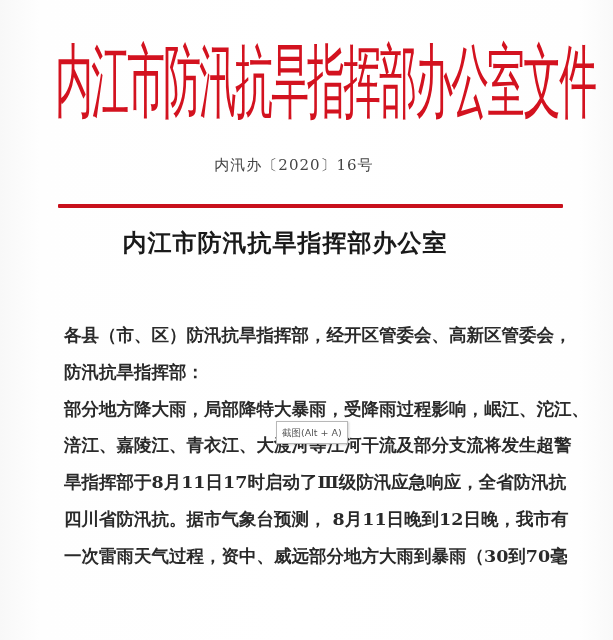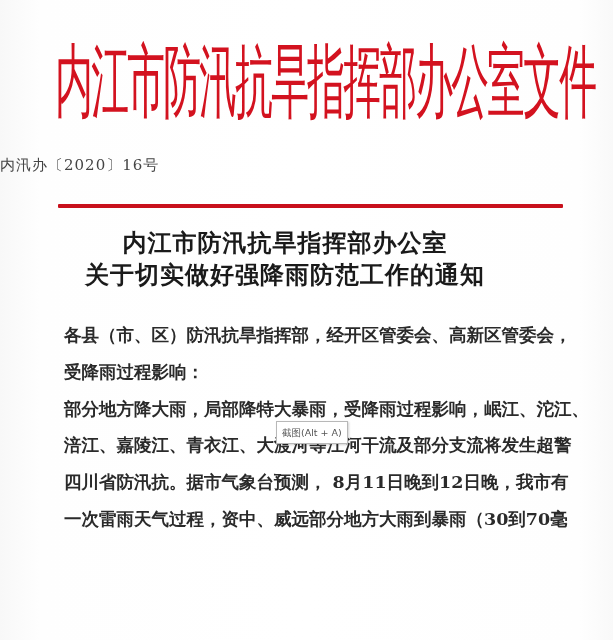--- a/index.html
+++ b/index.html
@@ -42,21 +42,21 @@
       transform-origin: center center;
       letter-spacing: 0;
       width: 36px;
       text-align: center;
     }
     .doc-number {
       position: absolute;
       left: 0;
       top: 156px;
       width: 588px;
-      text-align: left;
+      text-align: center;
       font-family: "DejaVu Serif", "Liberation Serif", serif;
       font-size: 15px;
       color: #444;
       letter-spacing: 1px;
     }
     .red-rule {
       position: absolute;
       left: 58px;
       top: 204px;
       width: 505px;
@@ -136,27 +136,27 @@
     <span class="ch">文</span>
     <span class="ch">件</span>
   </div>
 
   <div class="doc-number">内汛办〔2020〕16号</div>
 
   <div class="red-rule"></div>
 
   <div class="subject">
     <span class="line">内江市防汛抗旱指挥部办公室</span>
-    <span class="line">关于切实做好强降雨防范工作的通知</span>
   </div>
 
   <div class="body-text">
     <span class="line">各县（市、区）防汛抗旱指挥部，经开区管委会、高新区管委会，</span>
-    <span class="line last-left">受降雨过程影响：</span>
+    <span class="line last-left">防汛抗旱指挥部：</span>
     <span class="line">部分地方降大雨，局部降特大暴雨，受降雨过程影响，岷江、沱江、</span>
     <span class="line">涪江、嘉陵江、青衣江、大渡河等江河干流及部分支流将发生超警</span>
+    <span class="line">旱指挥部于8月11日17时启动了Ⅲ级防汛应急响应，全省防汛抗</span>
     <span class="line">四川省防汛抗。据市气象台预测， 8月11日晚到12日晚，我市有</span>
     <span class="line">一次雷雨天气过程，资中、威远部分地方大雨到暴雨（30到70毫</span>
   </div>
 
   <div class="tooltip">截图(Alt + A)</div>
 
 </div>
 
 </body></html>

